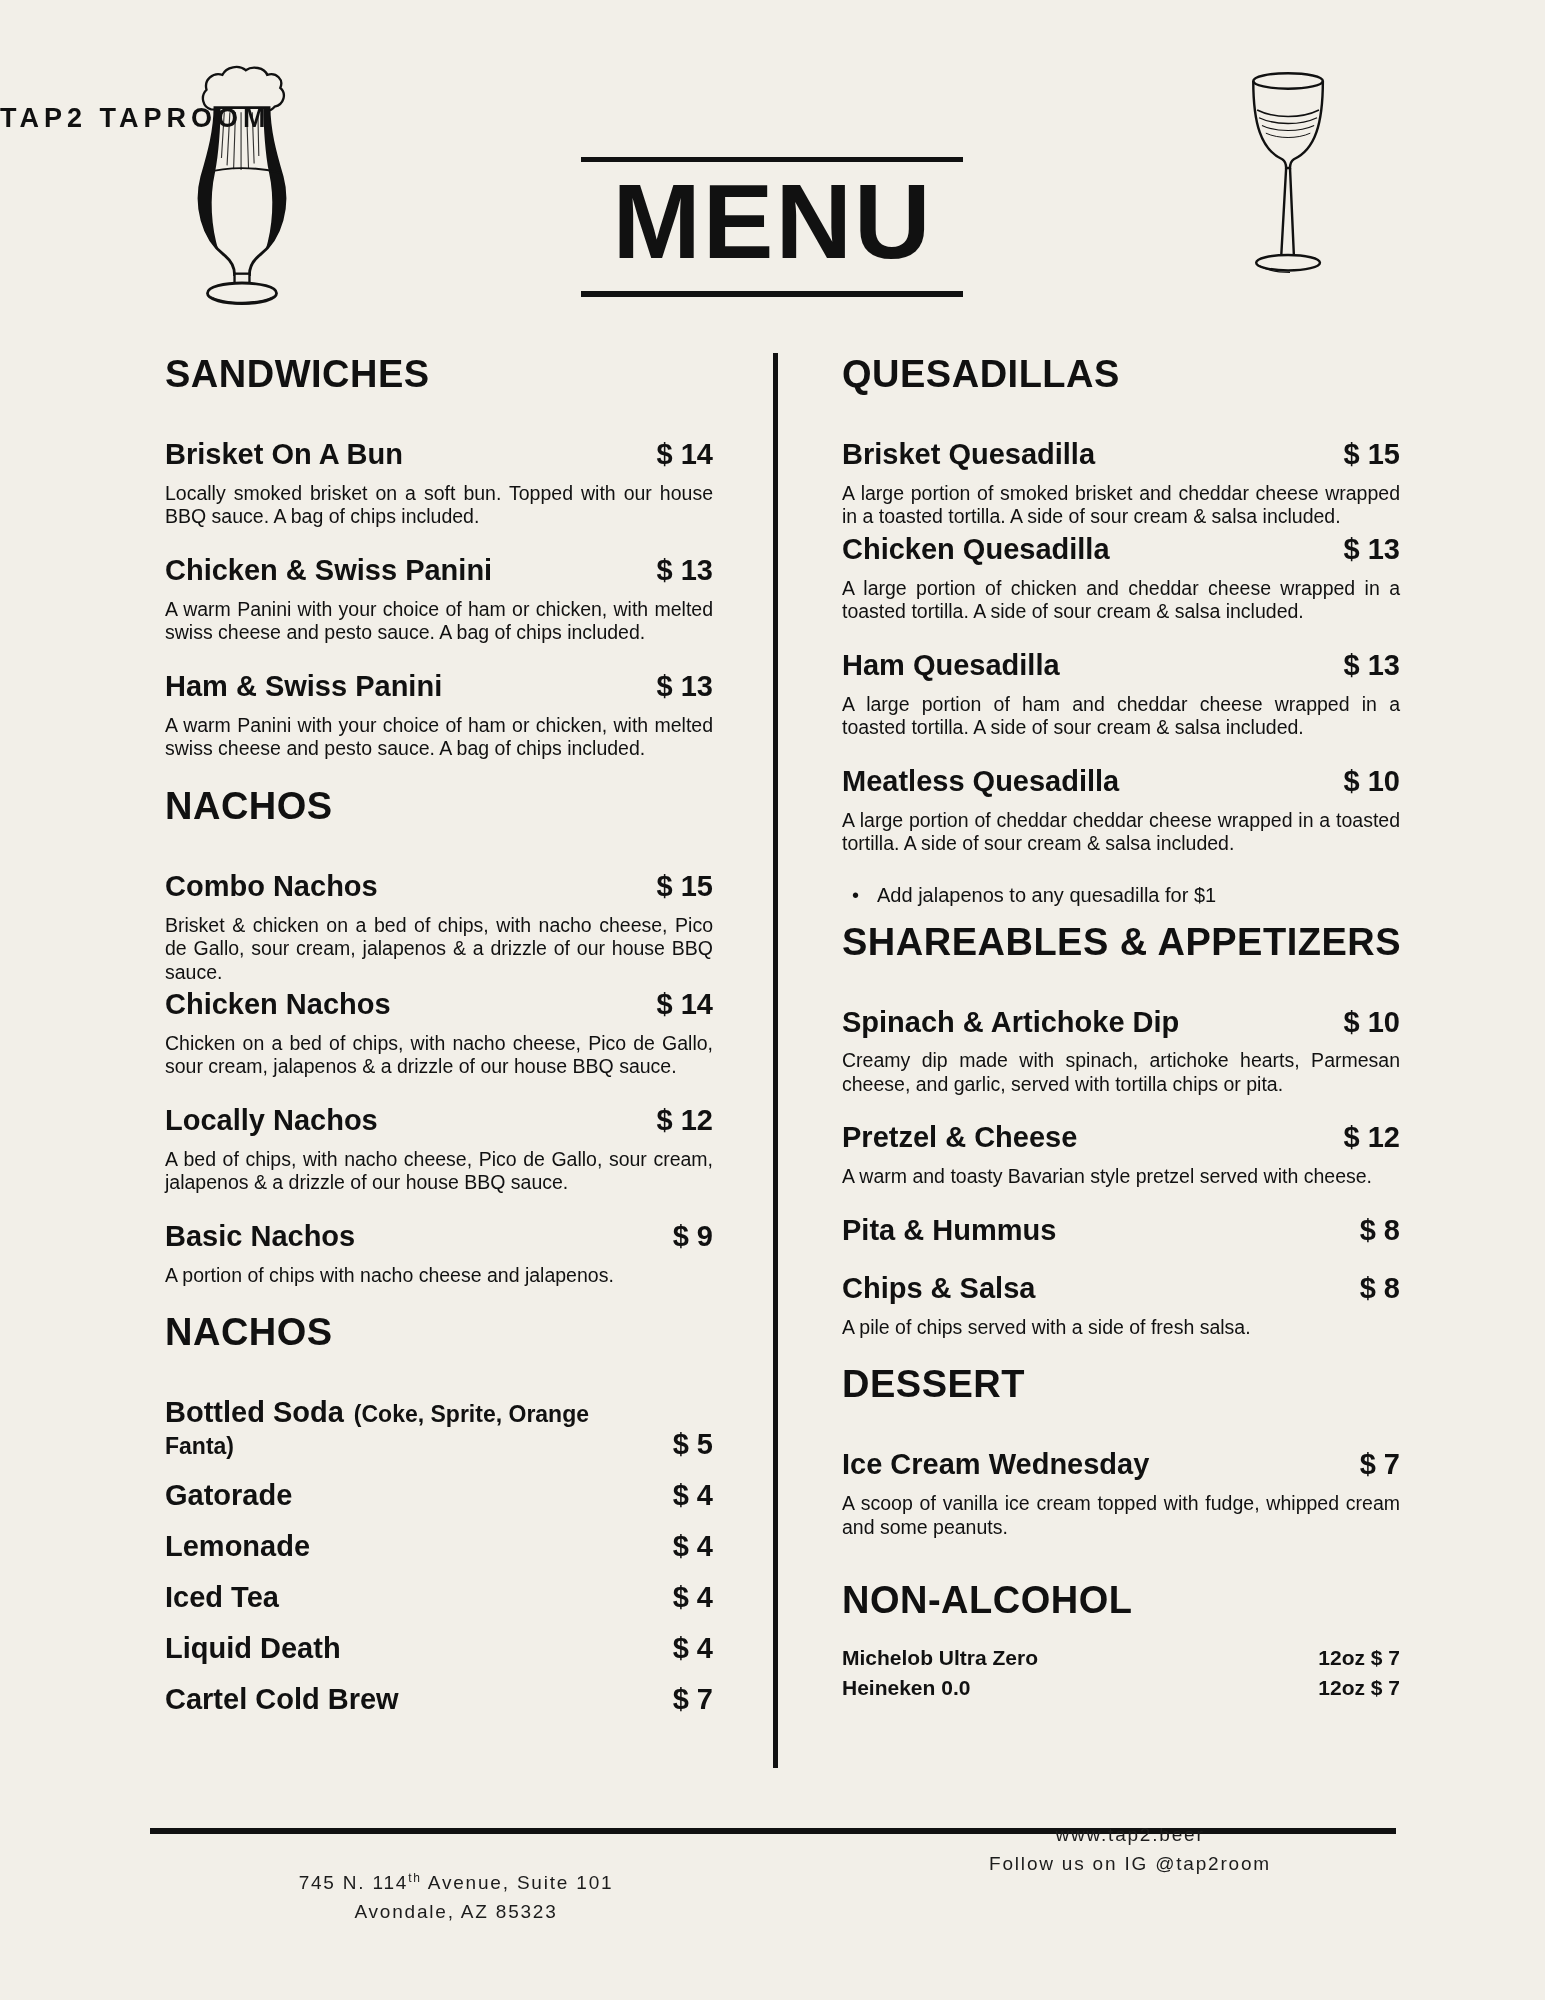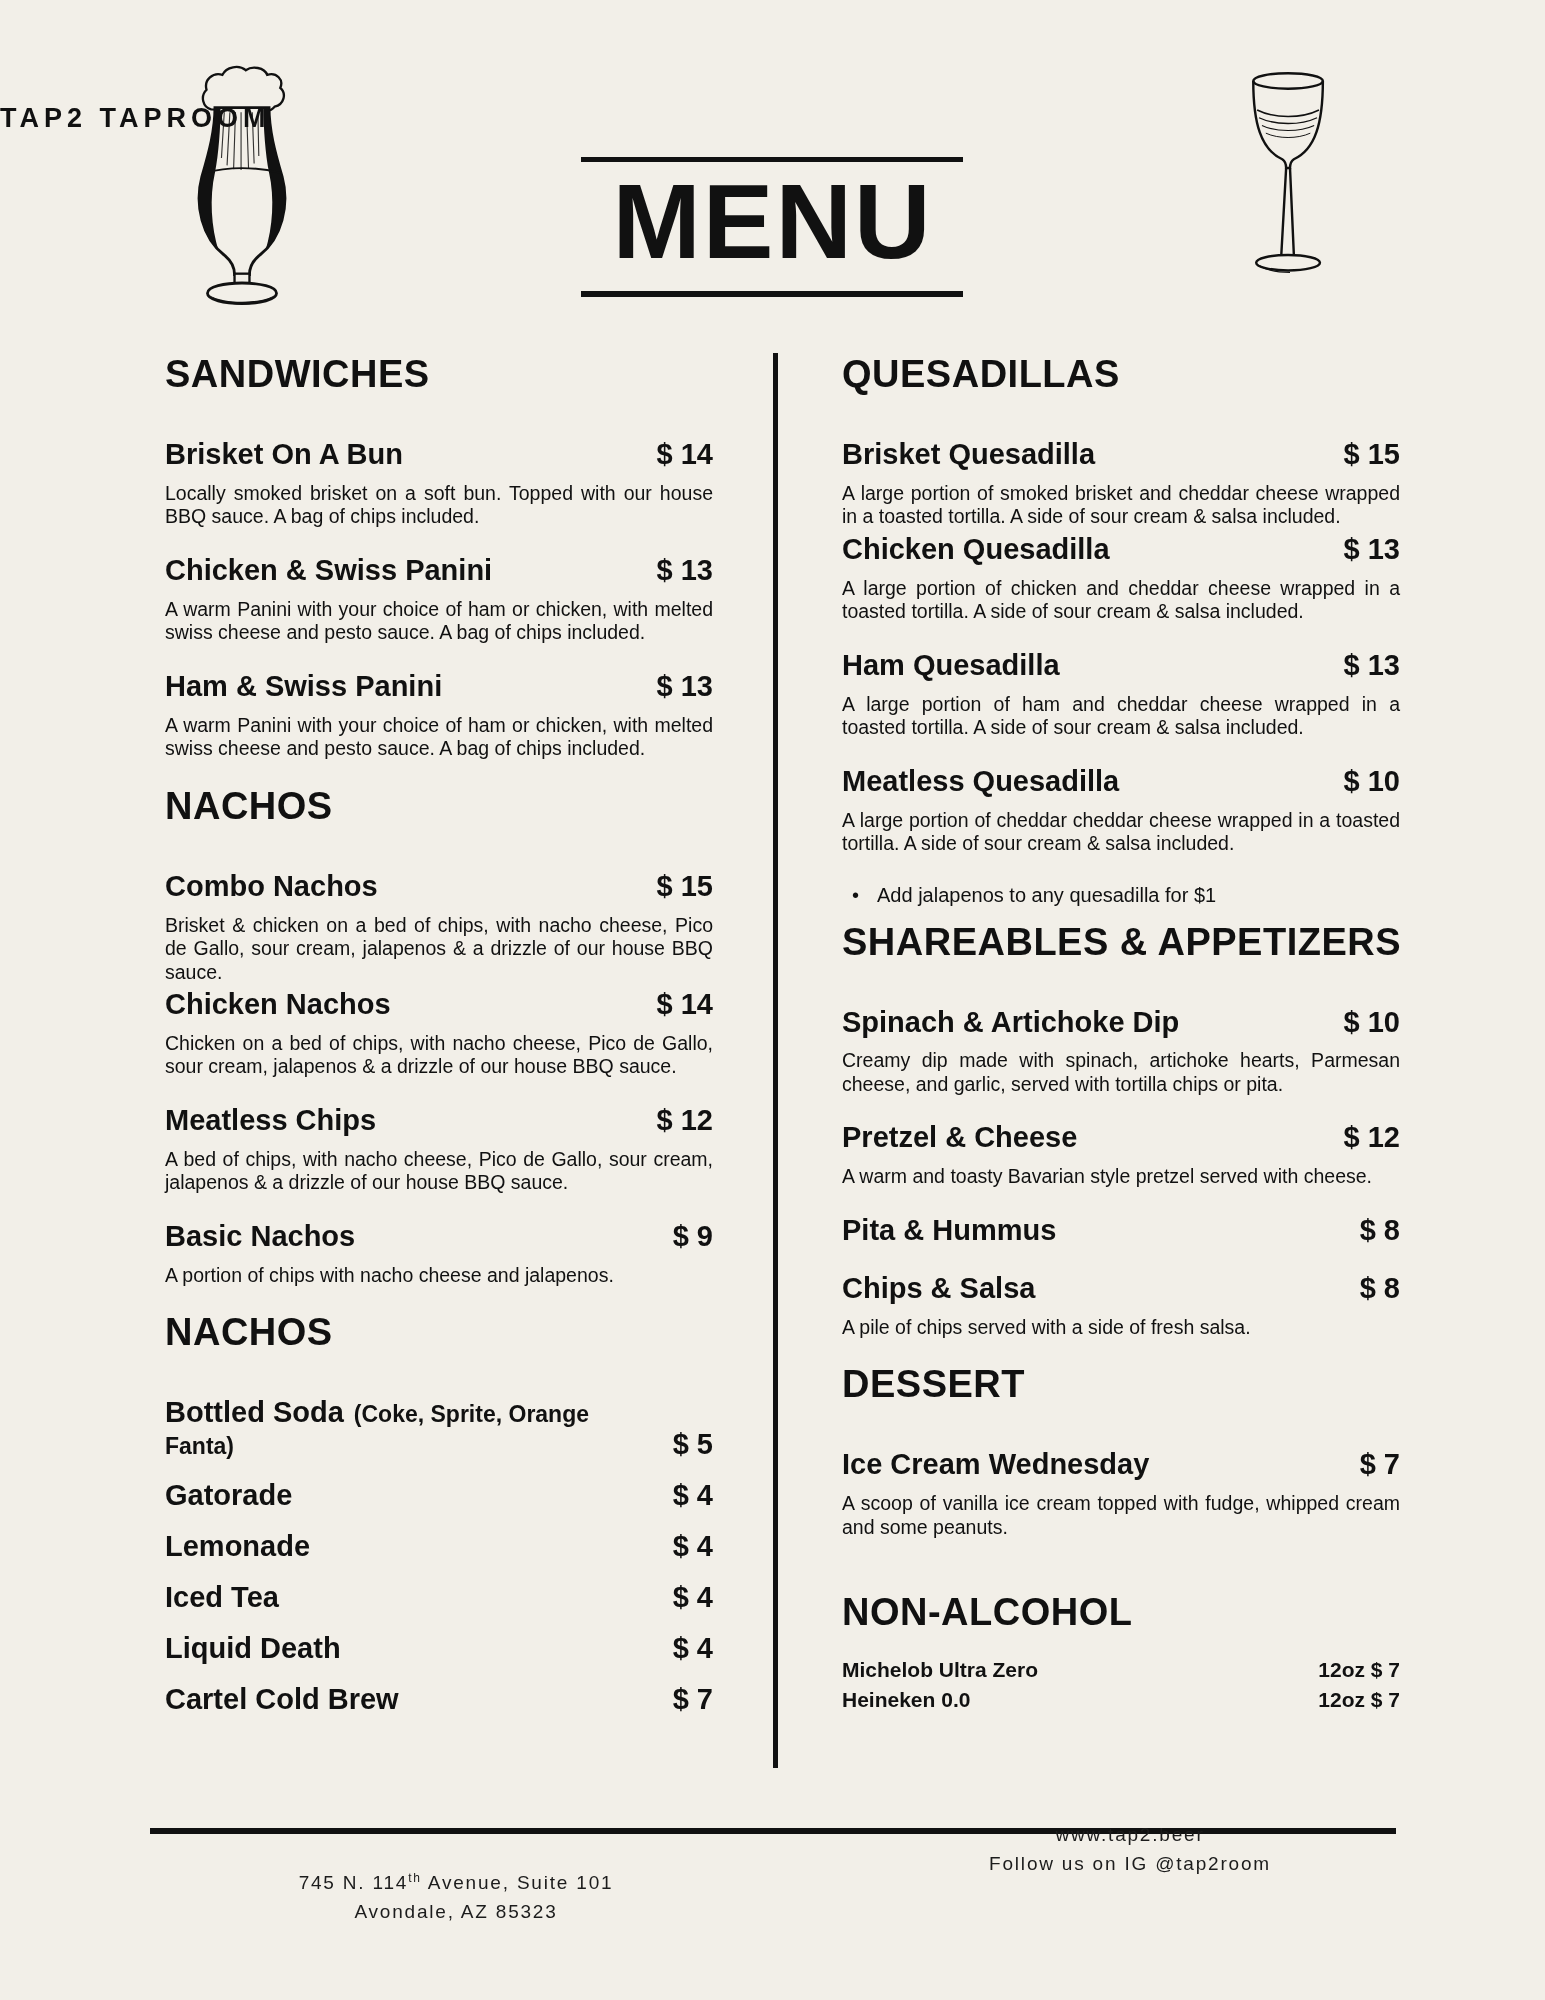--- a/index.html
+++ b/index.html
@@ -18,21 +18,21 @@
   .wine-icon { position:absolute; left:1232px; top:64px; }
   
   .divider { position:absolute; left:773px; top:353px; width:5px; height:1415px; background:#111; }
   .col { position:absolute; top:355px; }
   .col-left  { left:165px; width:548px; }
   .col-right { left:842px; width:558px; }
   .section-title { font-size:38px; font-weight:800; line-height:1; letter-spacing:0.5px;
                    margin:0 0 46px 0; white-space:nowrap; }
   .section + .section { margin-top:16px; }
   .section.gap-lg { margin-top:26px; }
-  .section.gap-xl { margin-top:54px; }
+  .section.gap-xl { margin-top:42px; }
   .menu-item { margin-bottom:26px; }
   .menu-item.tight { margin-bottom:5px; }
   .item-head { display:flex; justify-content:space-between; align-items:baseline;
                font-size:29px; font-weight:700; line-height:1.1; }
   .item-price { white-space:nowrap; margin-left:14px; }
   .item-desc { margin-top:11px; font-size:19.5px; line-height:23.5px; text-align:justify; }
   .bullet-row { display:flex; align-items:baseline; font-size:20px; margin-left:10px; padding-top:2px; }
   .bullet-dot { margin-right:18px; }
   .drink-row { display:flex; justify-content:space-between; align-items:flex-end;
                font-size:29px; font-weight:700; line-height:1.1; margin-bottom:19px; }
@@ -125,21 +125,21 @@
       </div>
       <div class="menu-item">
         <div class="item-head">
           <span>Chicken Nachos</span>
           <span class="item-price">$ 14</span>
         </div>
         <div class="item-desc">Chicken on a bed of chips, with nacho cheese, Pico de Gallo, sour cream, jalapenos &amp; a drizzle of our house BBQ sauce.</div>
       </div>
       <div class="menu-item">
         <div class="item-head">
-          <span>Meatless Chips</span>
+          <span>Locally Nachos</span>
           <span class="item-price">$ 12</span>
         </div>
         <div class="item-desc">A bed of chips, with nacho cheese, Pico de Gallo, sour cream, jalapenos &amp; a drizzle of our house BBQ sauce.</div>
       </div>
       <div class="menu-item">
         <div class="item-head">
           <span>Basic Nachos</span>
           <span class="item-price">$ 9</span>
         </div>
         <div class="item-desc">A portion of chips with nacho cheese and jalapenos.</div>

